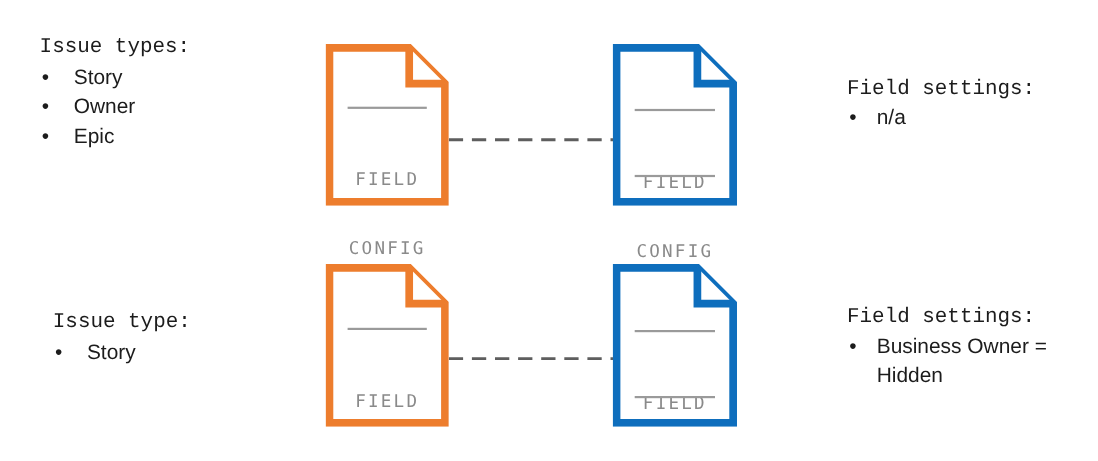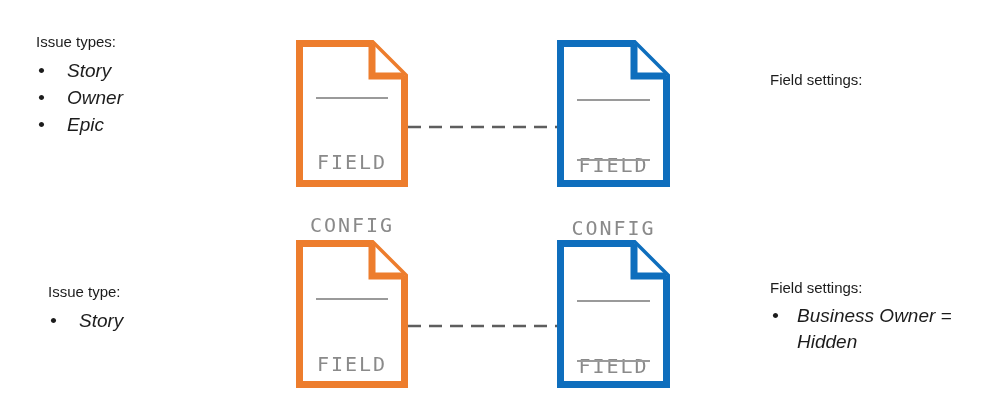--- a/index.html
+++ b/index.html
@@ -17,26 +17,27 @@
     position: relative;
     width: 998px;
     height: 419px;
     background: var(--color-background);
     font-family: "Liberation Sans", sans-serif;
     color: var(--color-body_text);
     overflow: hidden;
   }
   .text-block { position: absolute; }
   .text-block .heading {
-    font-size: 15px;
+    font-size: 19px;
     line-height: 28px;
     font-weight: 400;
     color: var(--color-body_text);
+    font-family: Liberation Mono, monospace;
   }
-  .bullet-list { list-style: none; margin-top: 1px; font-style: italic; }
+  .bullet-list { list-style: none; margin-top: 1px; }
   .bullet-list li {
     position: relative;
     font-size: 19px;
     line-height: 27px;
     padding-left: 31px;
     color: var(--color-body_text);
   }
   .bullet-list li::before {
     content: "\2022";
     position: absolute;
@@ -52,21 +53,21 @@
     position: absolute;
     left: 20px; right: 20px;
     height: 2px;
     background: var(--color-doc_rule);
   }
   .doc .doc-label {
     position: absolute;
     left: 0; right: 0;
     text-align: center;
     font-family: "DejaVu Sans Mono", monospace;
-    font-size: 20px;
+    font-size: 16px;
     letter-spacing: 2px;
     line-height: 21px;
     color: var(--color-doc_text);
     white-space: pre;
   }
   .connector { position: absolute; }
 </style>
 </head>
 <body>
 
@@ -106,20 +107,23 @@
     <div class="rule" style="top:59px;"></div>
     <div class="doc-label" style="top:73px;">
       <div>FIELD</div>
       <div>CONFIG</div>
     </div>
     <div class="rule" style="top:119px;"></div>
   </div>
 
   <div class="text-block right-col" style="left:770px; top:66px;">
     <div class="heading">Field settings:</div>
+    <ul class="bullet-list">
+      <li>n/a</li>
+    </ul>
   </div>
 
   <div class="text-block" style="left:48px; top:278px;">
     <div class="heading">Issue type:</div>
     <ul class="bullet-list">
       <li>Story</li>
     </ul>
   </div>
 
   <div class="doc" style="left:296px; top:240px; width:112px; height:148px;">

